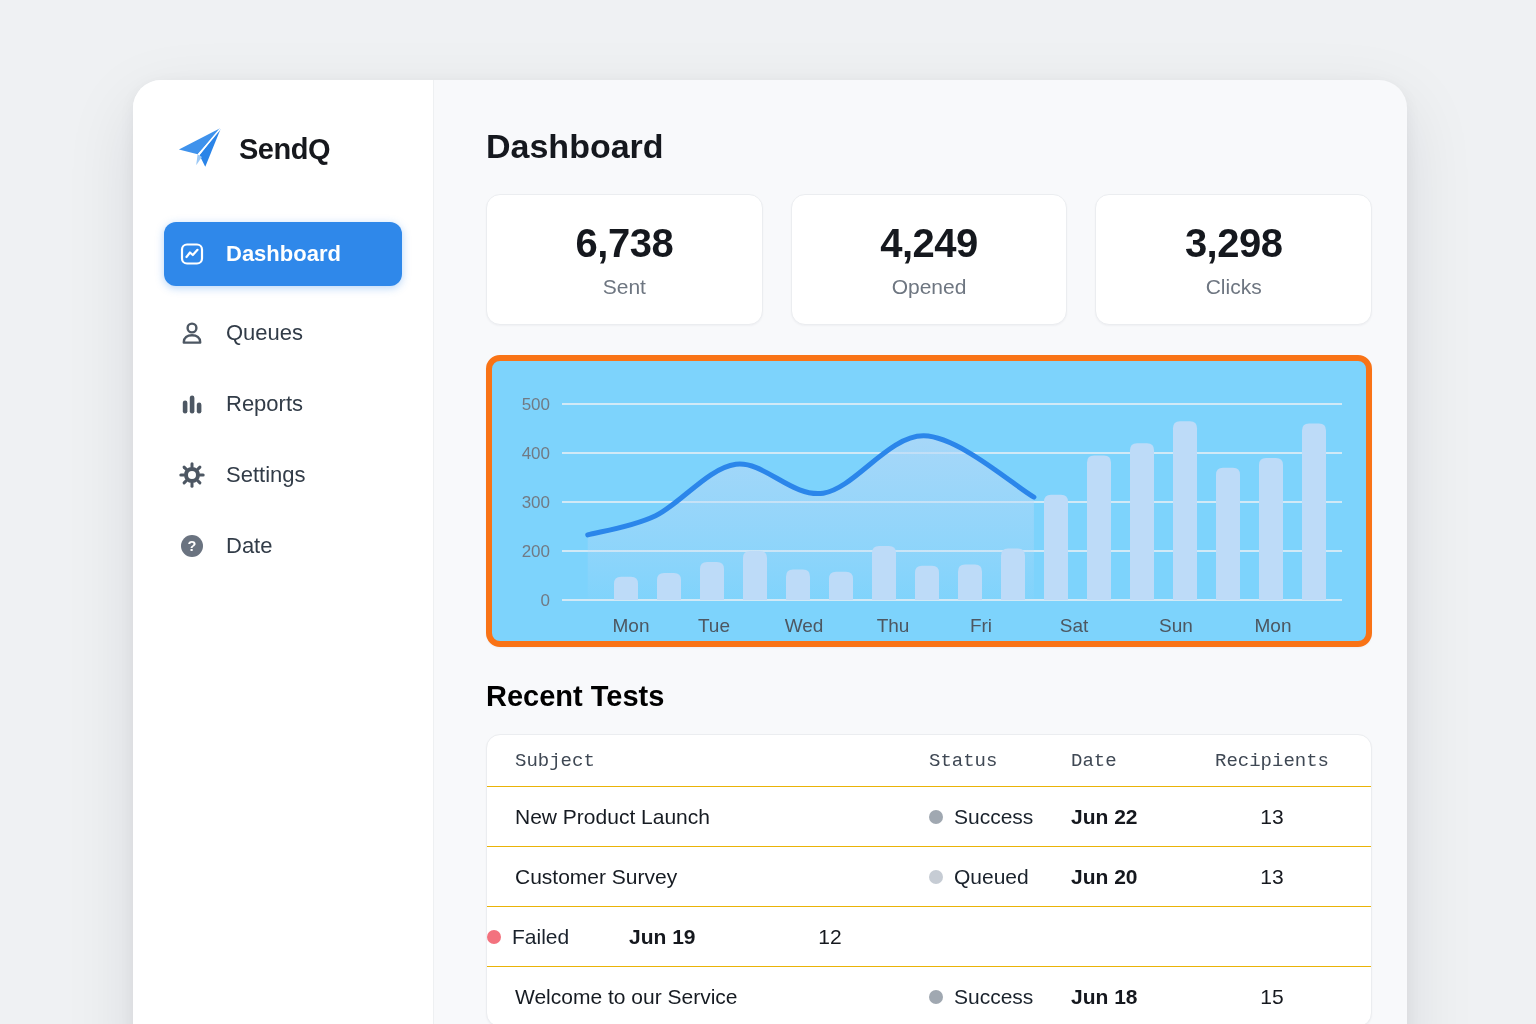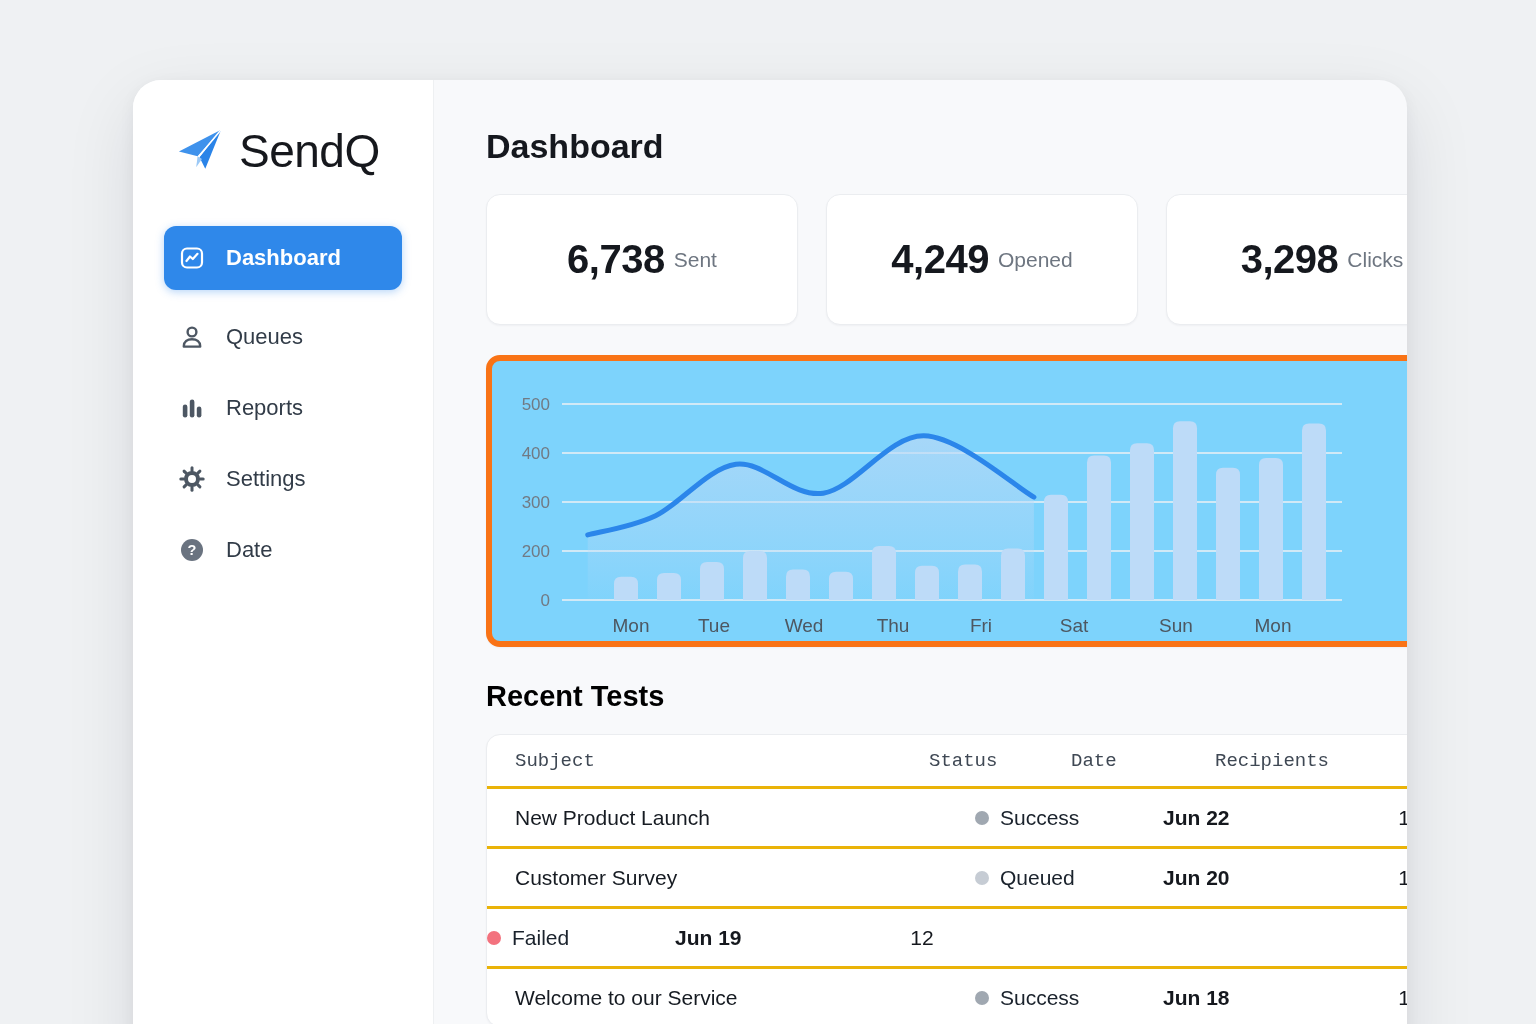--- a/index.html
+++ b/index.html
@@ -12,58 +12,58 @@
   }
   .window {
     position:absolute; left:133px; top:80px; width:1274px; height:1000px;
     background:#f8f9fb; border-radius:28px;
     box-shadow:0 24px 70px rgba(15,23,42,.10), 0 4px 16px rgba(15,23,42,.05);
     display:flex; overflow:hidden;
   }
   
   .sidebar { width:301px; background:#ffffff; border-right:1px solid #eef0f2; flex:none; }
   .logo { display:flex; align-items:center; gap:16px; padding:44px 0 0 44px; }
-  .logo-text { font-size:46px; font-weight:400; letter-spacing:-.5px; color:#16181d; }
+  .logo-text { font-size:29px; font-weight:700; letter-spacing:-.5px; color:#16181d; }
   .nav { margin-top:48px; padding:0 31px; }
   .nav-item {
     display:flex; align-items:center; height:48px; padding:0 15px;
     border-radius:12px; margin-top:23px; cursor:pointer;
   }
   .nav-item:first-child { margin-top:0; height:64px; }
   .nav-item.active { background:#2f88ea; box-shadow:0 2px 8px rgba(47,136,234,.35); }
   .nav-icon { width:26px; height:26px; flex:none; display:flex; align-items:center; justify-content:center; }
   .nav-label { margin-left:21px; font-size:22px; font-weight:400; color:#323c48; }
   .nav-item.active .nav-label { color:#ffffff; font-weight:600; }
   
   .main { flex:1; padding:0 46px 0 52px; }
   .page-title { margin-top:44px; font-size:34px; line-height:44px; font-weight:600; color:#15181e; }
   .stats-row { display:flex; gap:28px; margin-top:26px; }
   .stat-card {
     flex:1; height:131px; background:#fff; border:1px solid #ebedf0; border-radius:14px;
-    display:flex; flex-direction:row; align-items:center; justify-content:center; gap:9px;
+    display:flex; flex-direction:column; align-items:center; justify-content:center; gap:9px;
     box-shadow:0 1px 2px rgba(16,24,40,.04);
   }
   .stat-value { font-size:40px; font-weight:700; color:#15181e; letter-spacing:-.5px; }
   .stat-label { font-size:21px; color:#6e7681; }
   .chart-card {
     margin-top:30px; height:292px; background:#7dd3fc; border:6px solid #f97316;
     border-radius:14px; box-shadow:0 1px 2px rgba(16,24,40,.04); overflow:hidden;
   }
   .chart-card svg { display:block; }
   .ytick { font-size:17px; fill:#717a84; }
   .xtick { font-size:19px; fill:#4d5761; }
   .section-title { margin-top:33px; font-size:29px; font-weight:600; color:#000000; }
   
   .table-card {
     margin-top:21px; background:#fff; border:1px solid #ebedf0;
     border-radius:14px; box-shadow:0 1px 2px rgba(16,24,40,.04); overflow:hidden;
   }
   .trow { display:flex; align-items:center; }
   .trow.head { height:51px;font-family:Liberation Mono, monospace; }
-  .trow.body { height:60px; border-top:3px solid #eab308;gap:46px; }
+  .trow.body { height:60px; border-top:1px solid #eab308; }
   .c-subject { width:442px; padding-left:28px; }
   .c-status  { width:142px; display:flex; align-items:center; gap:11px; }
   .c-date    { width:134px; }
   .c-recip   { width:134px; text-align:center; }
   .trow.head .cell { font-size:19px; color:#3f4854; }
   .trow.body .c-subject { font-size:21px; color:#161b22; }
   .status-text { font-size:21px; color:#1a222c; }
   .c-date .val { font-size:21px; font-weight:600; color:#15181e; }
   .c-recip .val { font-size:21px; color:#15181e; }
   .dot { width:14px; height:14px; border-radius:50%; flex:none; }

